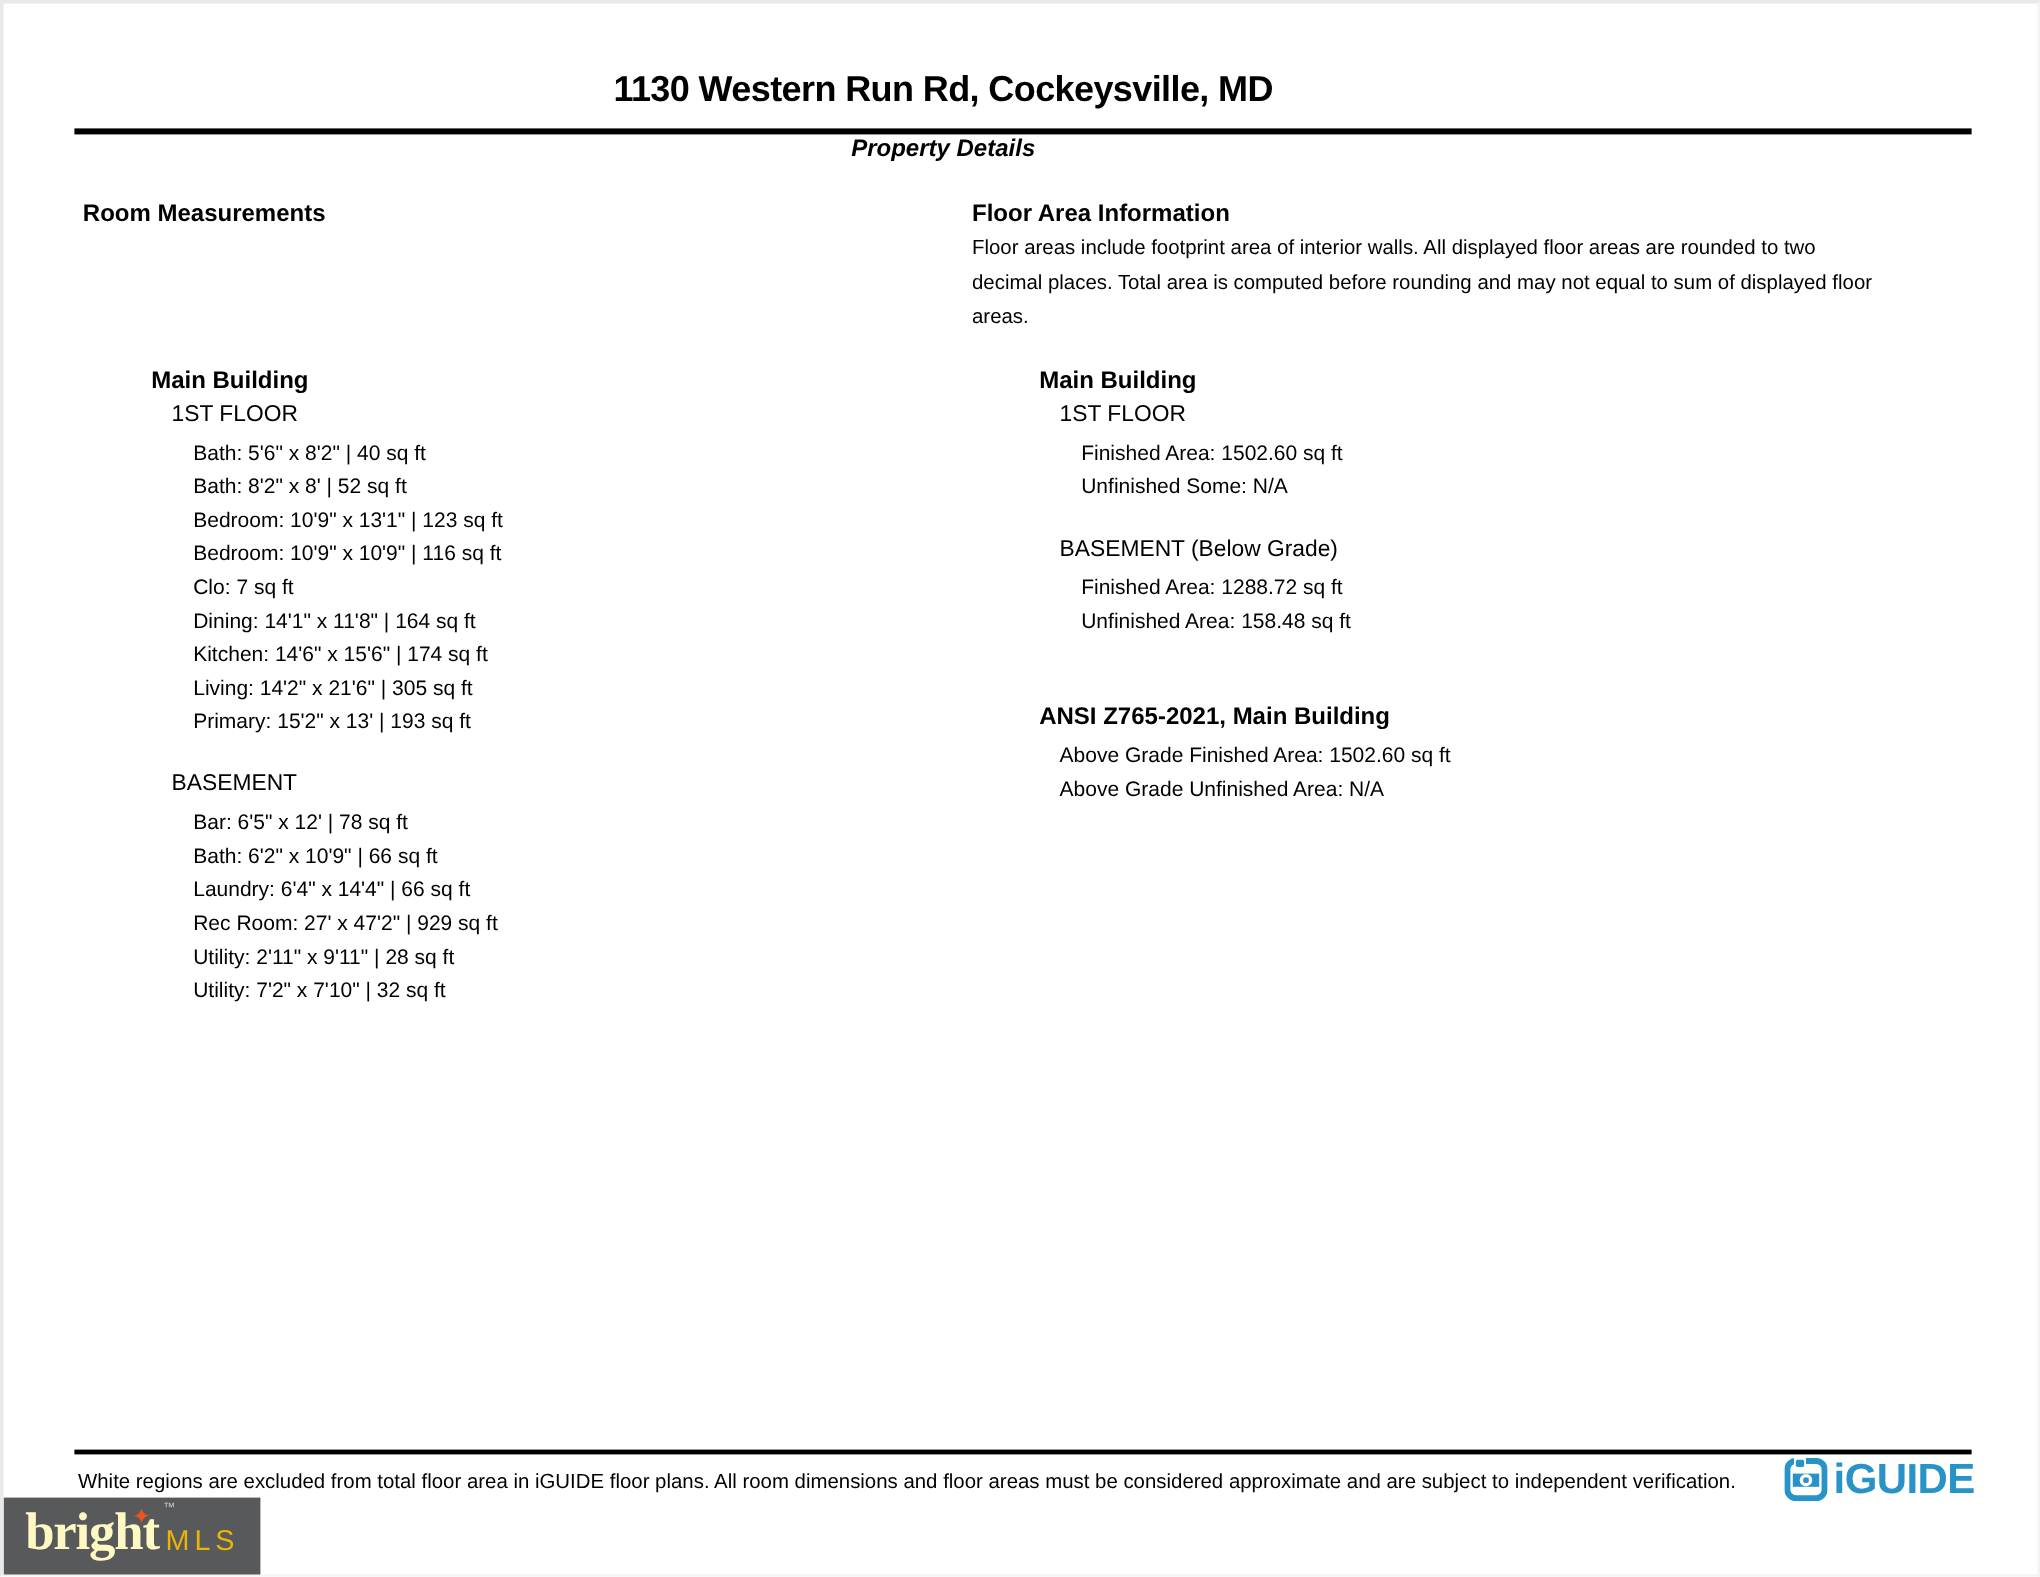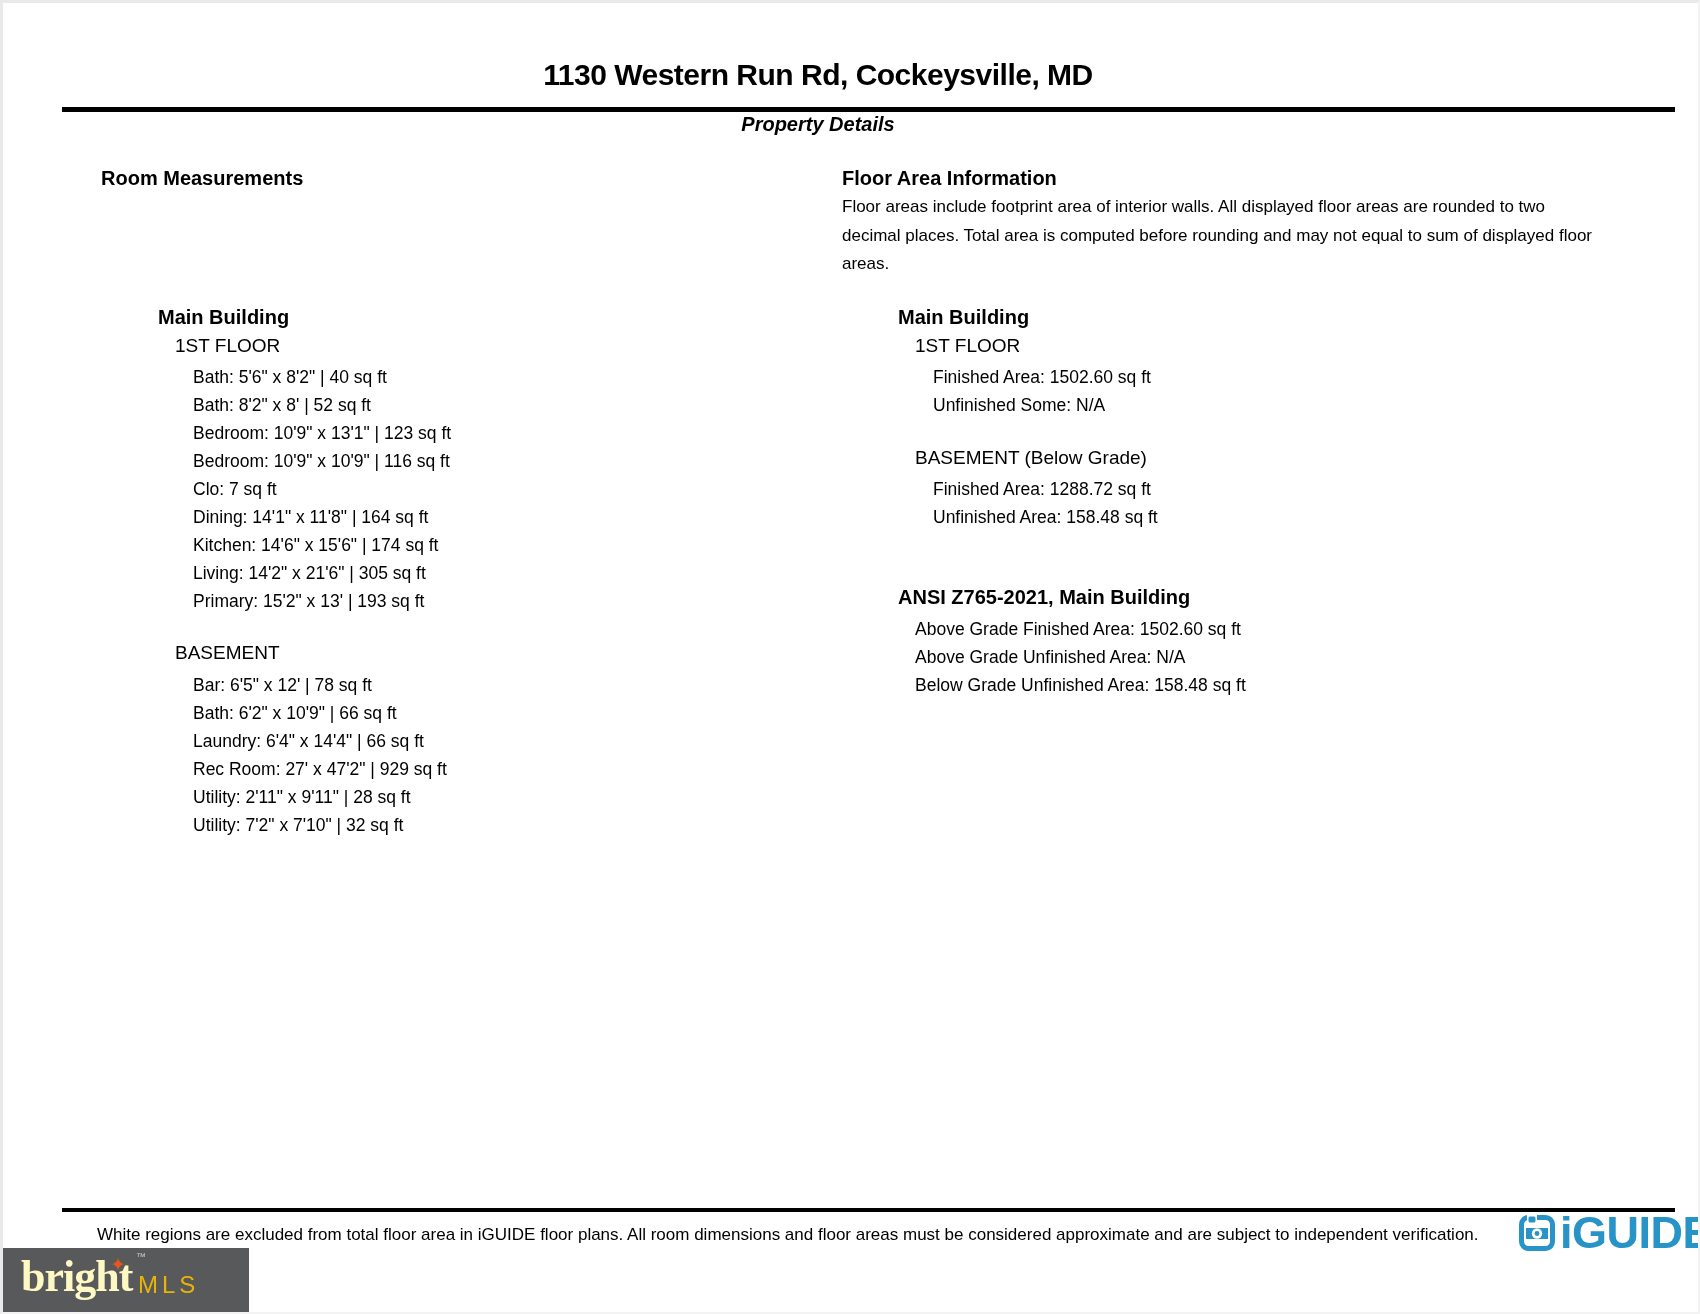--- a/index.html
+++ b/index.html
@@ -9,21 +9,21 @@
     background:#ffffff;
     border-top:3px solid #e9e9e9;
     border-left:3px solid #e9e9e9;
     border-right:2px solid #f3f3f3;
     border-bottom:2px solid #f3f3f3;
     box-sizing:border-box;
     font-family:"Liberation Sans", sans-serif;
     color:#000;
     overflow:hidden;
   }
-  .abs{position:absolute;padding-left:32px;}
+  .abs{position:absolute;}
   .page-title{
     top:55px;left:0;width:1566px;
     text-align:center;
     font-size:30px;font-weight:bold;
     letter-spacing:-0.5px;
     white-space:nowrap;
   }
   .rule{
     left:59px;width:1581px;height:5px;background:#000;
   }
@@ -56,21 +56,21 @@
   .footer-disclaimer{
     top:1222px;left:62px;
     font-size:17px;white-space:nowrap;
   }
   
   .iguide-logo{
     top:1211px;left:1484px;height:38px;
     display:flex;align-items:center;gap:5px;
   }
   .iguide-word{
-    font-size:45px;font-weight:bold;
+    font-size:35px;font-weight:bold;
     color:#2793C6;letter-spacing:-0.5px;
     line-height:36px;
   }
   
   .bright-box{
     top:1245px;left:0;width:214px;height:69px;
     background:#58595B;
   }
   .bright-word{
     position:absolute;left:18px;top:3px;
@@ -142,21 +142,20 @@
   <div class="abs floor-label" style="left:880px;top:444px;">BASEMENT (Below Grade)</div>
   <div class="abs line-list" style="left:898px;top:472px;">
     <div>Finished Area: 1288.72 sq ft</div>
     <div>Unfinished Area: 158.48 sq ft</div>
   </div>
 
   <div class="abs ansi-heading" style="left:863px;top:583px;">ANSI Z765-2021, Main Building</div>
   <div class="abs line-list" style="left:880px;top:612px;">
     <div>Above Grade Finished Area: 1502.60 sq ft</div>
     <div>Above Grade Unfinished Area: N/A</div>
-    <div>Below Grade Unfinished Area: 158.48 sq ft</div>
   </div>
 
   <div class="abs rule rule-bottom"></div>
   <div class="abs footer-disclaimer">White regions are excluded from total floor area in iGUIDE floor plans. All room dimensions and floor areas must be considered approximate and are subject to independent verification.</div>
 
   <div class="abs iguide-logo">
     <span style="display:inline-block;width:36px;height:36px;">
       <svg width="36" height="36" viewBox="0 0 36 36">
         <rect x="2.5" y="2.5" width="31" height="31" rx="7" fill="none" stroke="#2793C6" stroke-width="5"></rect>
         <rect x="8" y="0" width="10" height="9" fill="#ffffff"></rect>

